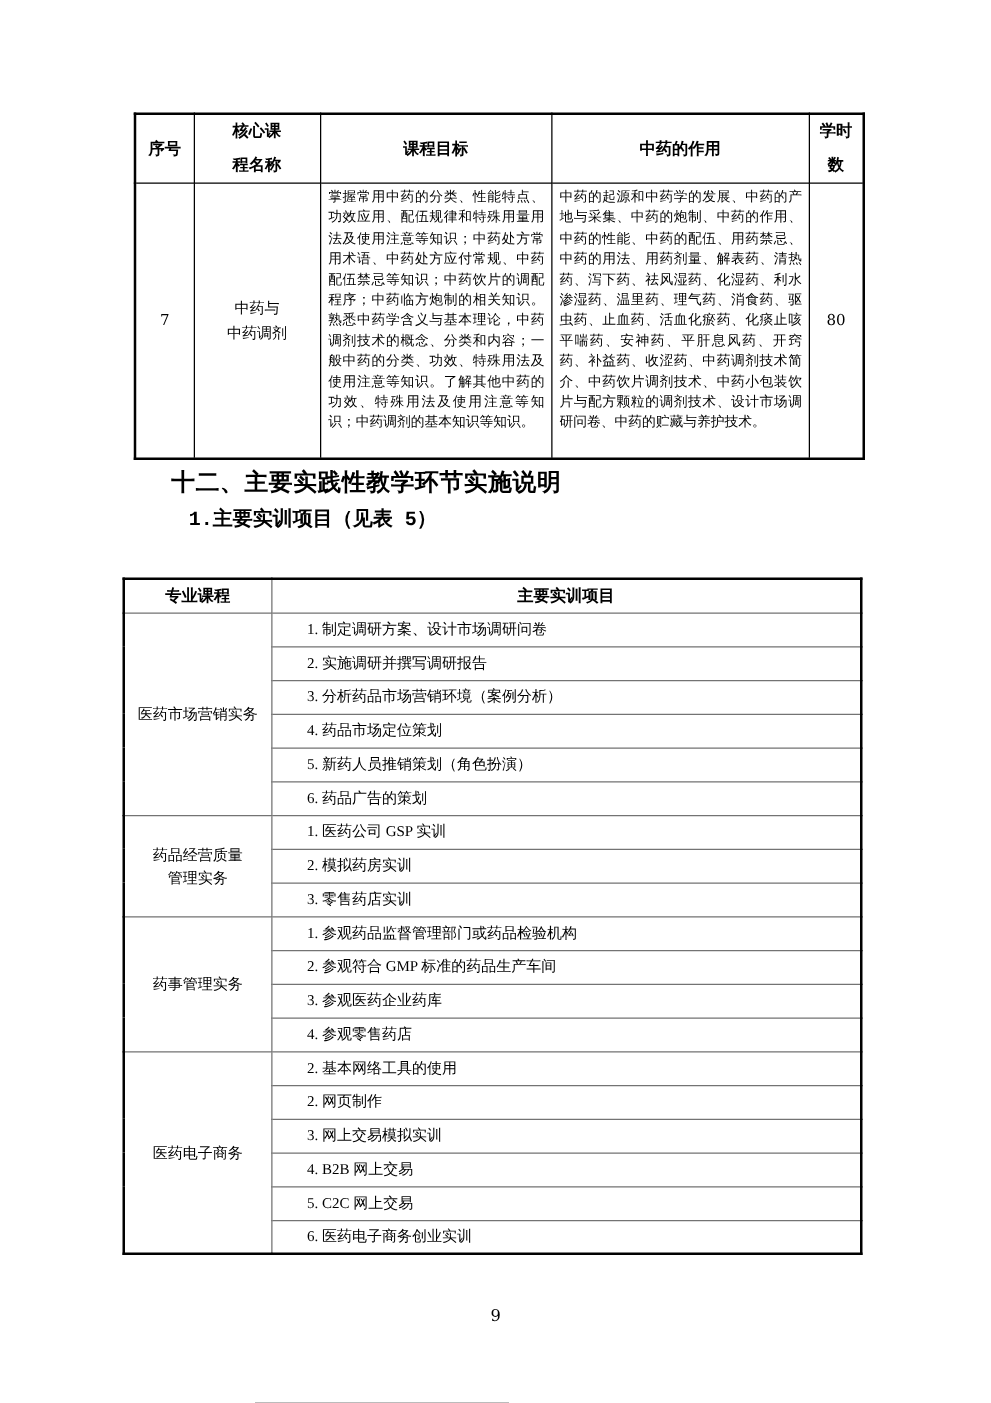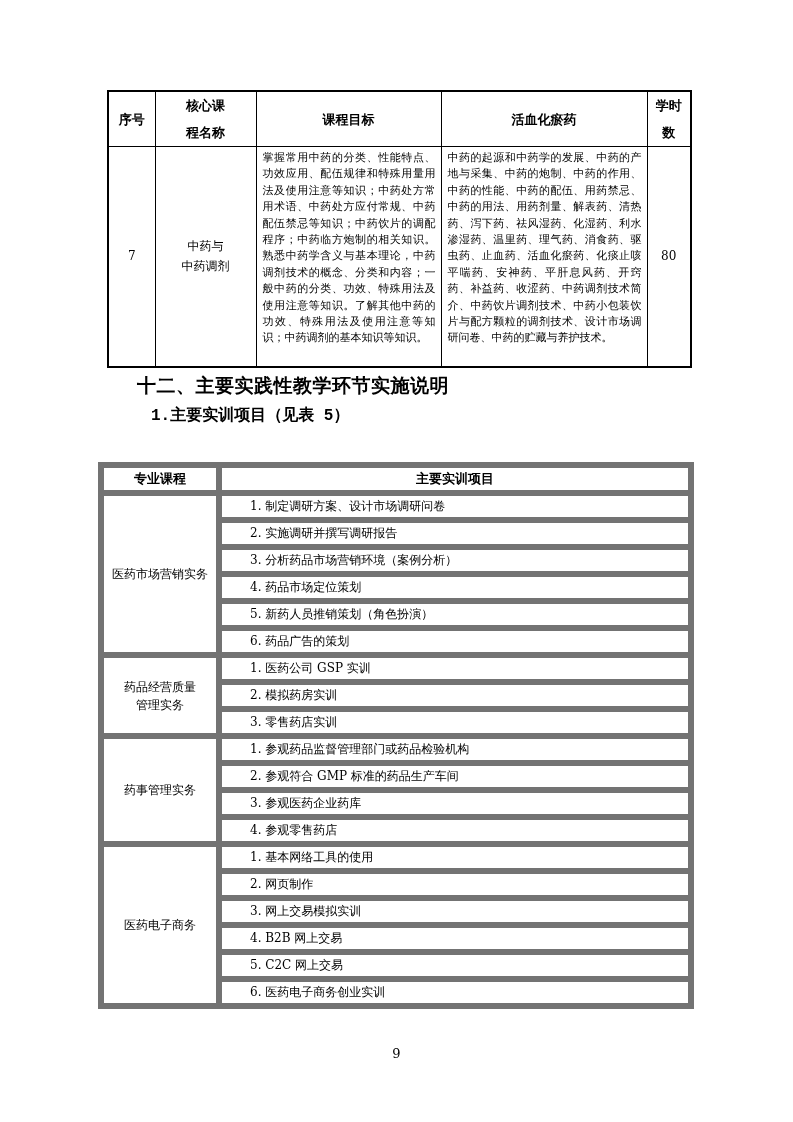--- a/index.html
+++ b/index.html
@@ -82,21 +82,21 @@
   }
 
   
   .t2 {
     position: absolute;
     left: 98px;
     top: 462px;
     width: 590px;
     border: 2px solid #000;
   }
-  .t2 th, .t2 td { border: 6px solid #737373; }
+  .t2 th, .t2 td { border: 1px solid #737373; font-family: Liberation Serif, serif; }
   .t2 tr { height: 27px; }
   .t2 th {
     font-size: 13px;
     font-weight: bold;
     text-align: center;
     vertical-align: middle;
     padding: 2px;
   }
   .t2 .course {
     font-size: 12px;
@@ -133,21 +133,21 @@
       <col style="width:185px">
       <col style="width:206px">
       <col style="width:44px">
     </colgroup>
     <tbody>
       <tr class="hdr">
         <th class="ml">序号</th>
         <th class="ml">核心课
 程名称</th>
         <th>课程目标</th>
-        <th>活血化瘀药</th>
+        <th>中药的作用</th>
         <th class="ml">学时
 数</th>
       </tr>
       <tr class="body">
         <td class="cell-center">7</td>
         <td class="cell-center ml">中药与
 中药调剂</td>
         <td class="cell-text">掌握常用中药的分类、性能特点、功效应用、配伍规律和特殊用量用法及使用注意等知识；中药处方常用术语、中药处方应付常规、中药配伍禁忌等知识；中药饮片的调配程序；中药临方炮制的相关知识。熟悉中药学含义与基本理论，中药调剂技术的概念、分类和内容；一般中药的分类、功效、特殊用法及使用注意等知识。了解其他中药的功效、特殊用法及使用注意等知识；中药调剂的基本知识等知识。</td>
         <td class="cell-text">中药的起源和中药学的发展、中药的产地与采集、中药的炮制、中药的作用、中药的性能、中药的配伍、用药禁忌、中药的用法、用药剂量、解表药、清热药、泻下药、祛风湿药、化湿药、利水渗湿药、温里药、理气药、消食药、驱虫药、止血药、活血化瘀药、化痰止咳平喘药、安神药、平肝息风药、开窍药、补益药、收涩药、中药调剂技术简介、中药饮片调剂技术、中药小包装饮片与配方颗粒的调剂技术、设计市场调研问卷、中药的贮藏与养护技术。</td>
         <td class="cell-center">80</td>
@@ -210,21 +210,21 @@
         </tr>
       <tr>
           <td class="item">3. 参观医药企业药库</td>
         </tr>
       <tr>
           <td class="item">4. 参观零售药店</td>
         </tr>
 
       <tr>
         <td class="course" rowspan="6">医药电子商务</td>
-        <td class="item">1. 基本网络工具的使用</td>
+        <td class="item">2. 基本网络工具的使用</td>
       </tr>
       <tr>
           <td class="item">2. 网页制作</td>
         </tr>
       <tr>
           <td class="item">3. 网上交易模拟实训</td>
         </tr>
       <tr>
           <td class="item">4. B2B 网上交易</td>
         </tr>

